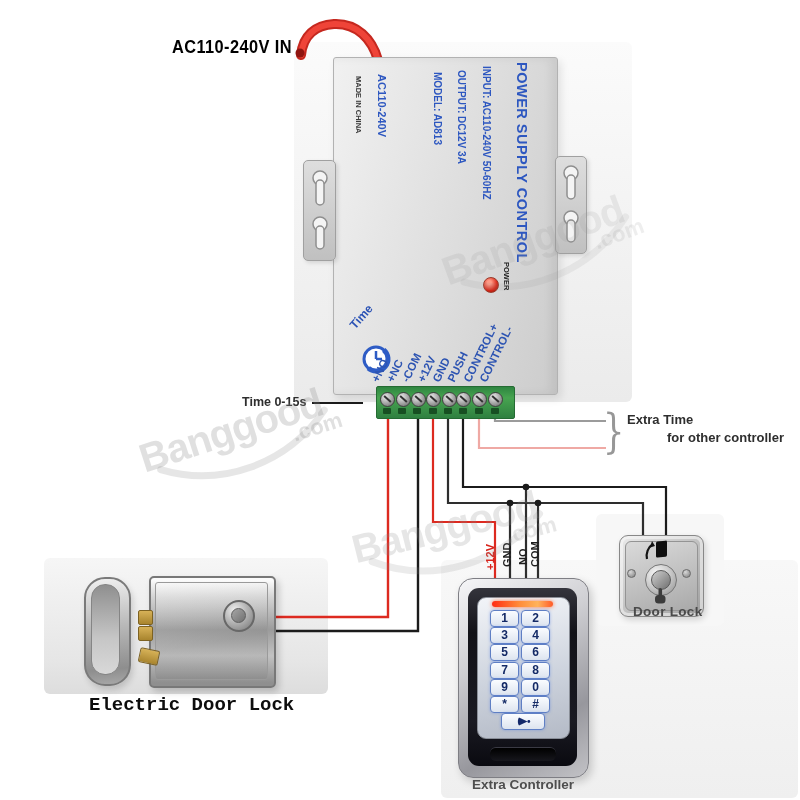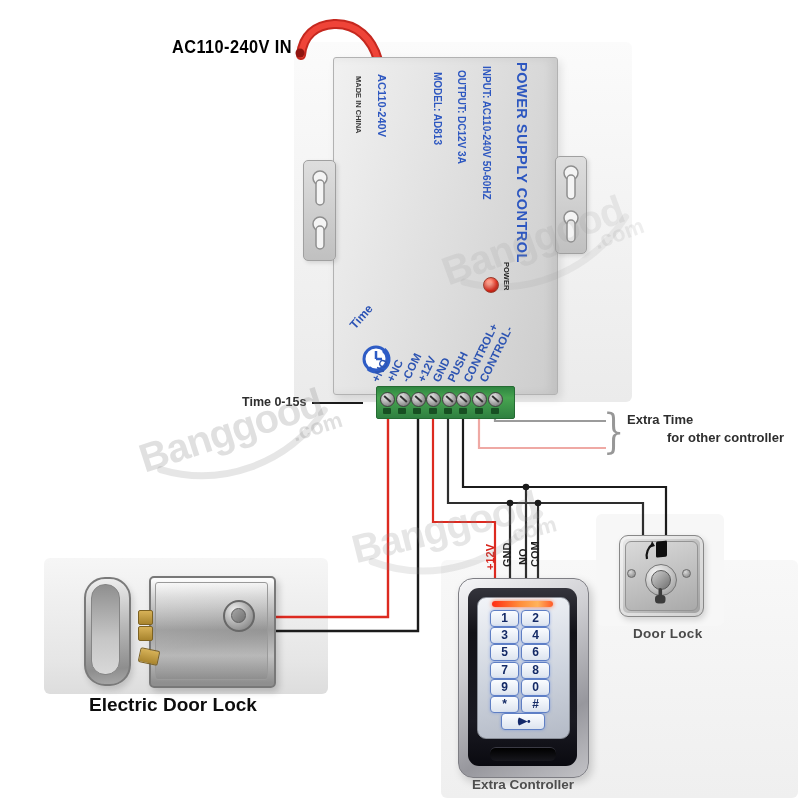--- a/index.html
+++ b/index.html
@@ -33,23 +33,23 @@
   .screw::after{content:"";position:absolute;left:1.5px;top:5px;width:9px;height:2px;background:#333;transform:rotate(42deg);}
   .notch{position:absolute;top:408px;width:8px;height:6px;background:#174f22;border-radius:1px;}
   .tlabel{position:absolute;top:372px;white-space:nowrap;font-weight:bold;font-size:11.5px;color:#2d54b2;transform:rotate(-64deg);transform-origin:0 100%;}
   
   .note{position:absolute;font-weight:bold;color:#2e2e2e;white-space:nowrap;}
   #ac-in{left:172px;top:36px;font-size:19px;color:#000;transform:scaleX(.86);transform-origin:0 0;letter-spacing:.5px;}
   #time-range{left:242px;top:395px;font-size:12.5px;}
   #extra1{left:627px;top:412px;font-size:13px;}
   #extra2{left:627px;top:430px;font-size:13px;margin-left:40px;}
   #brace{left:603px;top:403px;font-family:"DejaVu Serif",serif;font-size:42px;font-weight:400;color:#979797;transform:scale(.8,1.12);transform-origin:0 0;}
-  #lock-label{left:89px;top:694px;font-family:Liberation Sans, sans-serif;font-weight:bold;font-size:19px;color:#0d0d0d;}
+  #lock-label{left:89px;top:694px;font-family:Liberation Mono, monospace;font-weight:bold;font-size:19px;color:#0d0d0d;}
   #kp-label{left:458px;top:777px;width:130px;text-align:center;font-size:13.5px;color:#4e4e4e;}
-  #btn-label{left:633px;top:626px;font-size:13.5px;color:#4a4a4a;letter-spacing:.3px;}
+  #btn-label{left:633px;top:604px;font-size:13.5px;color:#4a4a4a;letter-spacing:.3px;}
   .wlabel{position:absolute;font-weight:bold;font-size:11px;color:#1e1e1e;white-space:nowrap;transform:rotate(-90deg);transform-origin:0 0;}
   #wl-12v{left:484px;top:570px;color:#d8241c;}
   #wl-gnd{left:501px;top:567px;}
   #wl-no{left:517px;top:565px;}
   #wl-com{left:529px;top:567px;}
   
   #strike{left:84px;top:577px;width:43px;height:105px;border-radius:21px;background:linear-gradient(175deg,#f0f0f0,#b9b9b9 45%,#8e8e8e 85%,#a8a8a8);border:2px solid #7a7a7a;box-shadow:2px 4px 6px rgba(0,0,0,.15);}
   #lock-body{left:149px;top:576px;width:123px;height:108px;border-radius:5px;background:linear-gradient(180deg,#fbfbfb 2%,#d3d3d3 18%,#9b9b9b 48%,#c2c2c2 72%,#8f8f8f 97%);border:2px solid #787878;box-shadow:3px 4px 7px rgba(0,0,0,.18);}
   #lock-face{left:5px;top:5px;width:111px;height:96px;border-radius:3px;border:1px solid #9a9a9a;background:linear-gradient(170deg,rgba(255,255,255,.35),rgba(0,0,0,.05) 60%);}
   #knob{left:223px;top:600px;width:28px;height:28px;border-radius:50%;background:radial-gradient(circle at 35% 30%,#f0f0f0,#b5b5b5 45%,#7e7e7e 92%);border:2px solid #686868;}

